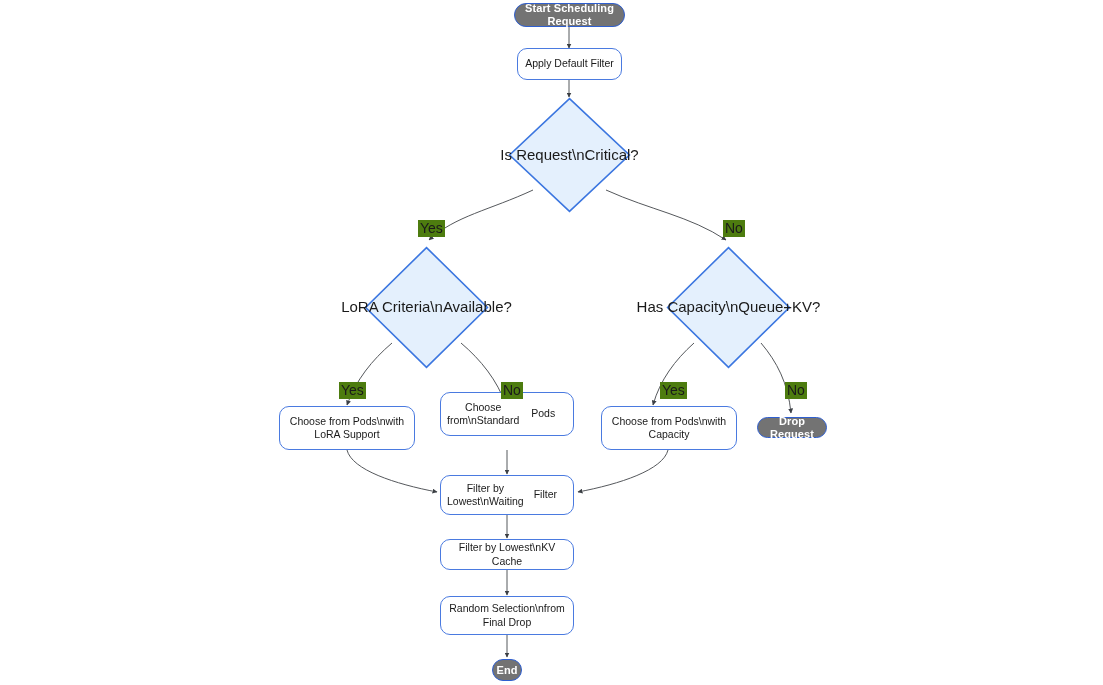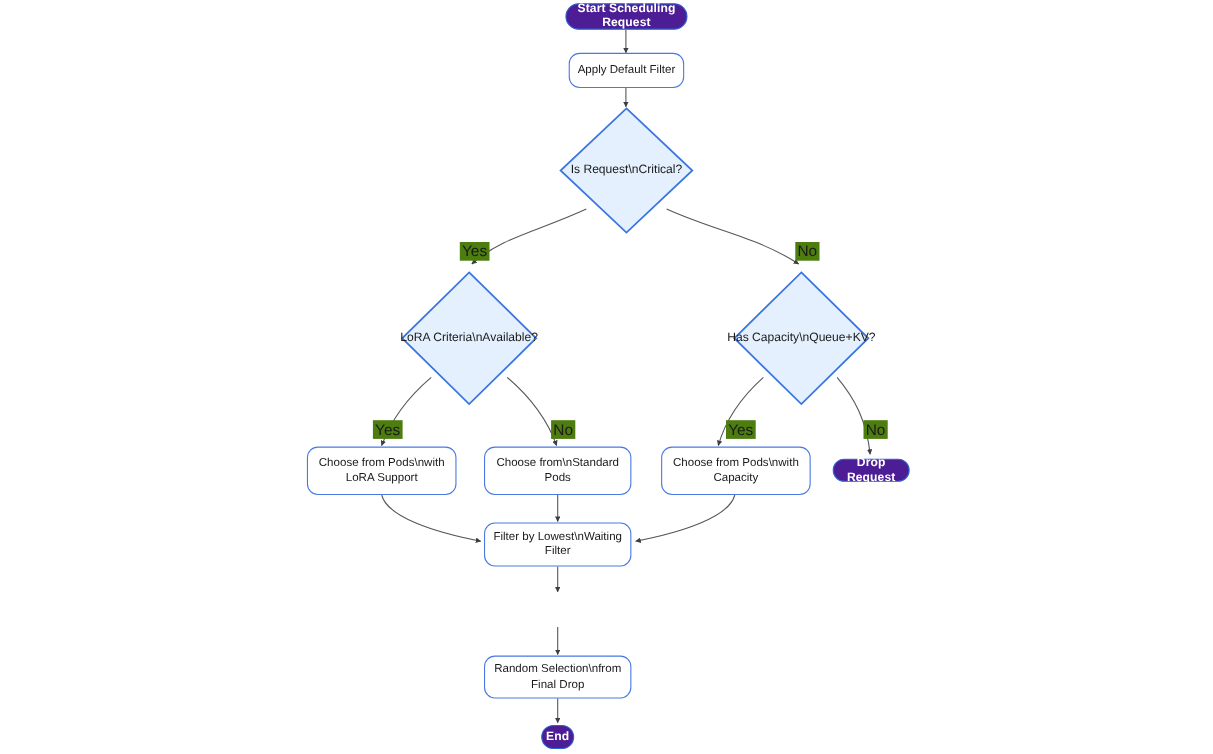--- a/index.html
+++ b/index.html
@@ -37,21 +37,21 @@
   .node {
     position: absolute;
     box-sizing: border-box;
     display: flex;
     align-items: center;
     justify-content: center;
     text-align: center;
   }
   
   .node-terminal {
-    background: #4c1d95;
+    background: #737373;
     border: 1px solid #2f5fd0;
     border-radius: 16px;
     color: #ffffff;
     font-size: 11px;
     font-weight: bold;
     letter-spacing: 0.1px;
     line-height: 1.15;
     padding: 0 10px;
   }
   
@@ -81,21 +81,21 @@
     height: 100%;
   }
   .diamond-shape polygon {
     fill: #e4f0fd;
     stroke: #3b76e0;
     stroke-width: 1.6;
   }
   .diamond-text {
     position: relative;
     z-index: 2;
-    font-size: 11px;
+    font-size: 15px;
     color: #1a1a1a;
     line-height: 1.25;
     white-space: nowrap;
   }
   
   .edge-label {
     position: absolute;
     background: #4d7c0f;
     color: #1a1a1a;
     font-size: 14px;
@@ -172,39 +172,42 @@
       <polygon points="62.5,1.6 123.4,61.5 62.5,121.4 1.6,61.5"></polygon>
     </svg>
     <span class="diamond-text">Has Capacity\nQueue+KV?</span>
   </div>
 
   <div class="node node-process" style="left:279px; top:406px; width:136px; height:44px; flex-direction:column;">
     <span class="lbl">Choose from Pods\nwith</span>
     <span class="lbl">LoRA Support</span>
   </div>
 
-  <div class="node node-process" style="left:440px; top:406px; width:134px; height:44px; flex-direction:column;">
+  <div class="node node-process" style="left:440px; top:392px; width:134px; height:44px; flex-direction:row;">
     <span class="lbl">Choose from\nStandard</span>
     <span class="lbl">Pods</span>
   </div>
 
   <div class="node node-process" style="left:601px; top:406px; width:136px; height:44px; flex-direction:column;">
     <span class="lbl">Choose from Pods\nwith</span>
     <span class="lbl">Capacity</span>
   </div>
 
   <div class="node node-terminal" style="left:757px; top:417px; width:70px; height:21px;">
     <span>Drop Request</span>
   </div>
 
-  <div class="node node-process" style="left:440px; top:475px; width:134px; height:40px; flex-direction:column;">
+  <div class="node node-process" style="left:440px; top:475px; width:134px; height:40px; flex-direction:row;">
     <span class="lbl">Filter by Lowest\nWaiting</span>
     <span class="lbl">Filter</span>
   </div>
 
+  <div class="node node-process" style="left:440px; top:539px; width:134px; height:31px;">
+    <span class="lbl">Filter by Lowest\nKV Cache</span>
+  </div>
 
   <div class="node node-process" style="left:440px; top:596px; width:134px; height:39px; flex-direction:column;">
     <span class="lbl">Random Selection\nfrom</span>
     <span class="lbl">Final Drop</span>
   </div>
 
   <div class="node node-terminal" style="left:492px; top:659px; width:30px; height:22px;">
     <span>End</span>
   </div>
 

